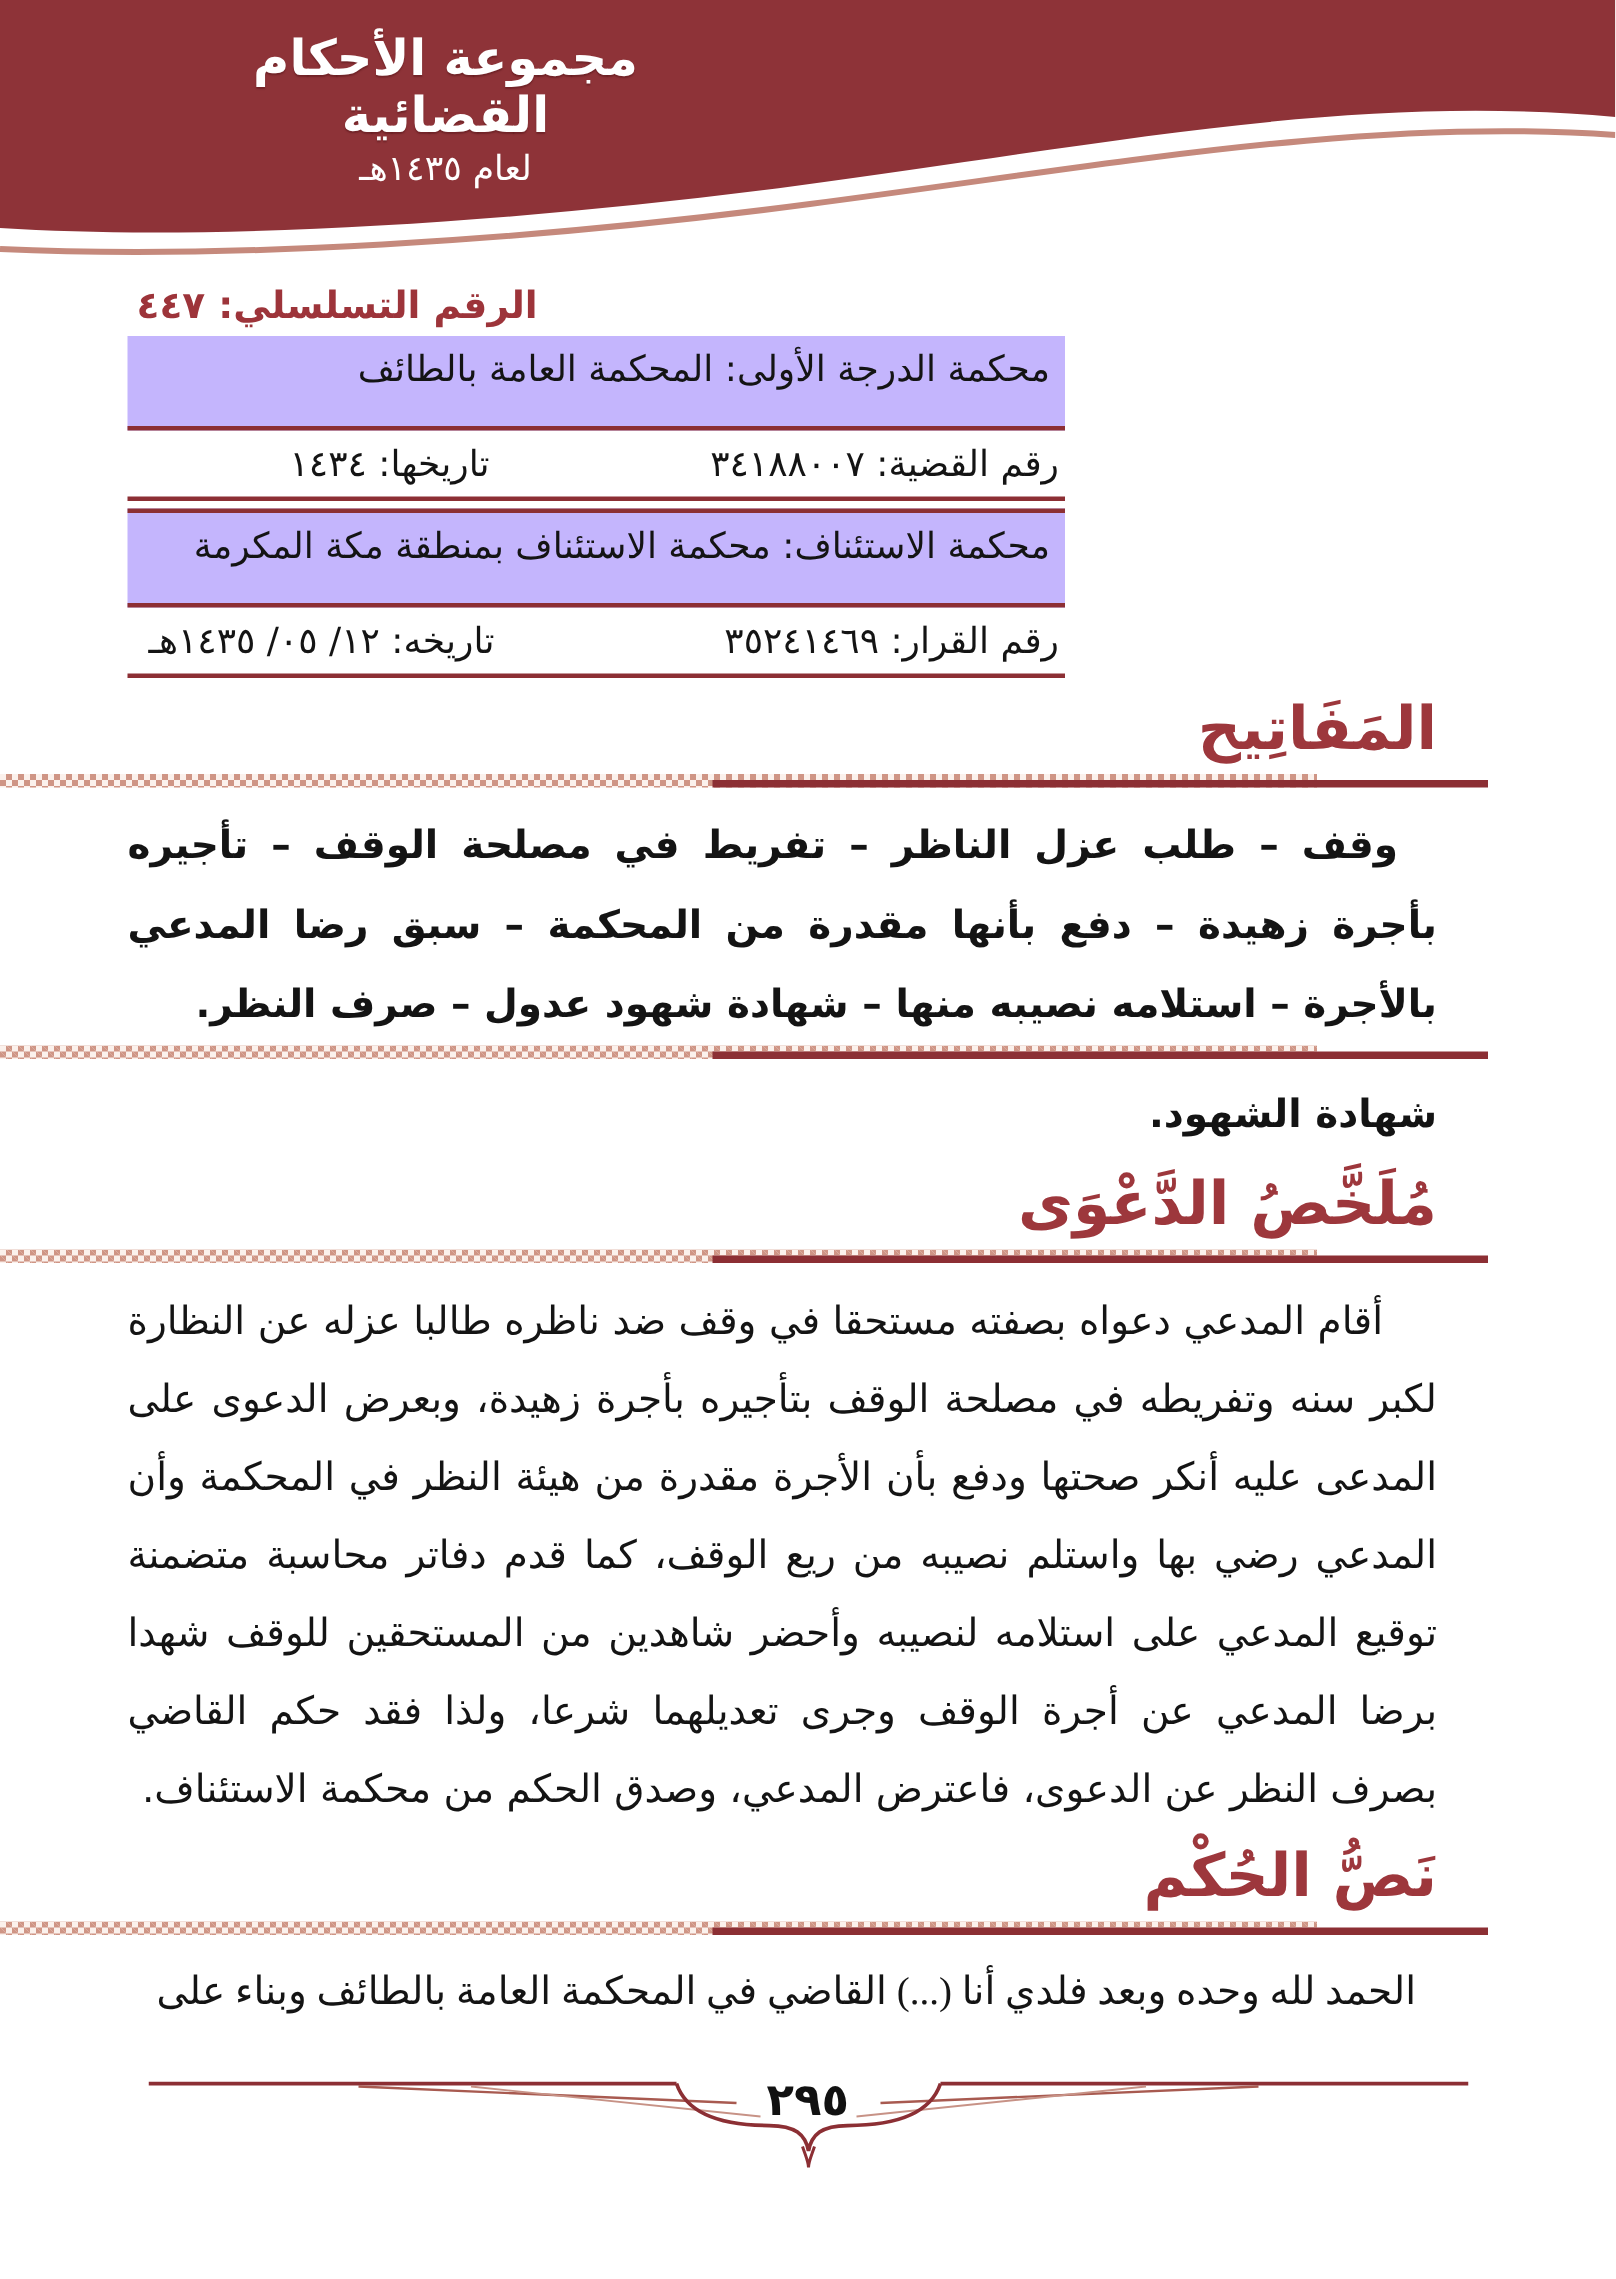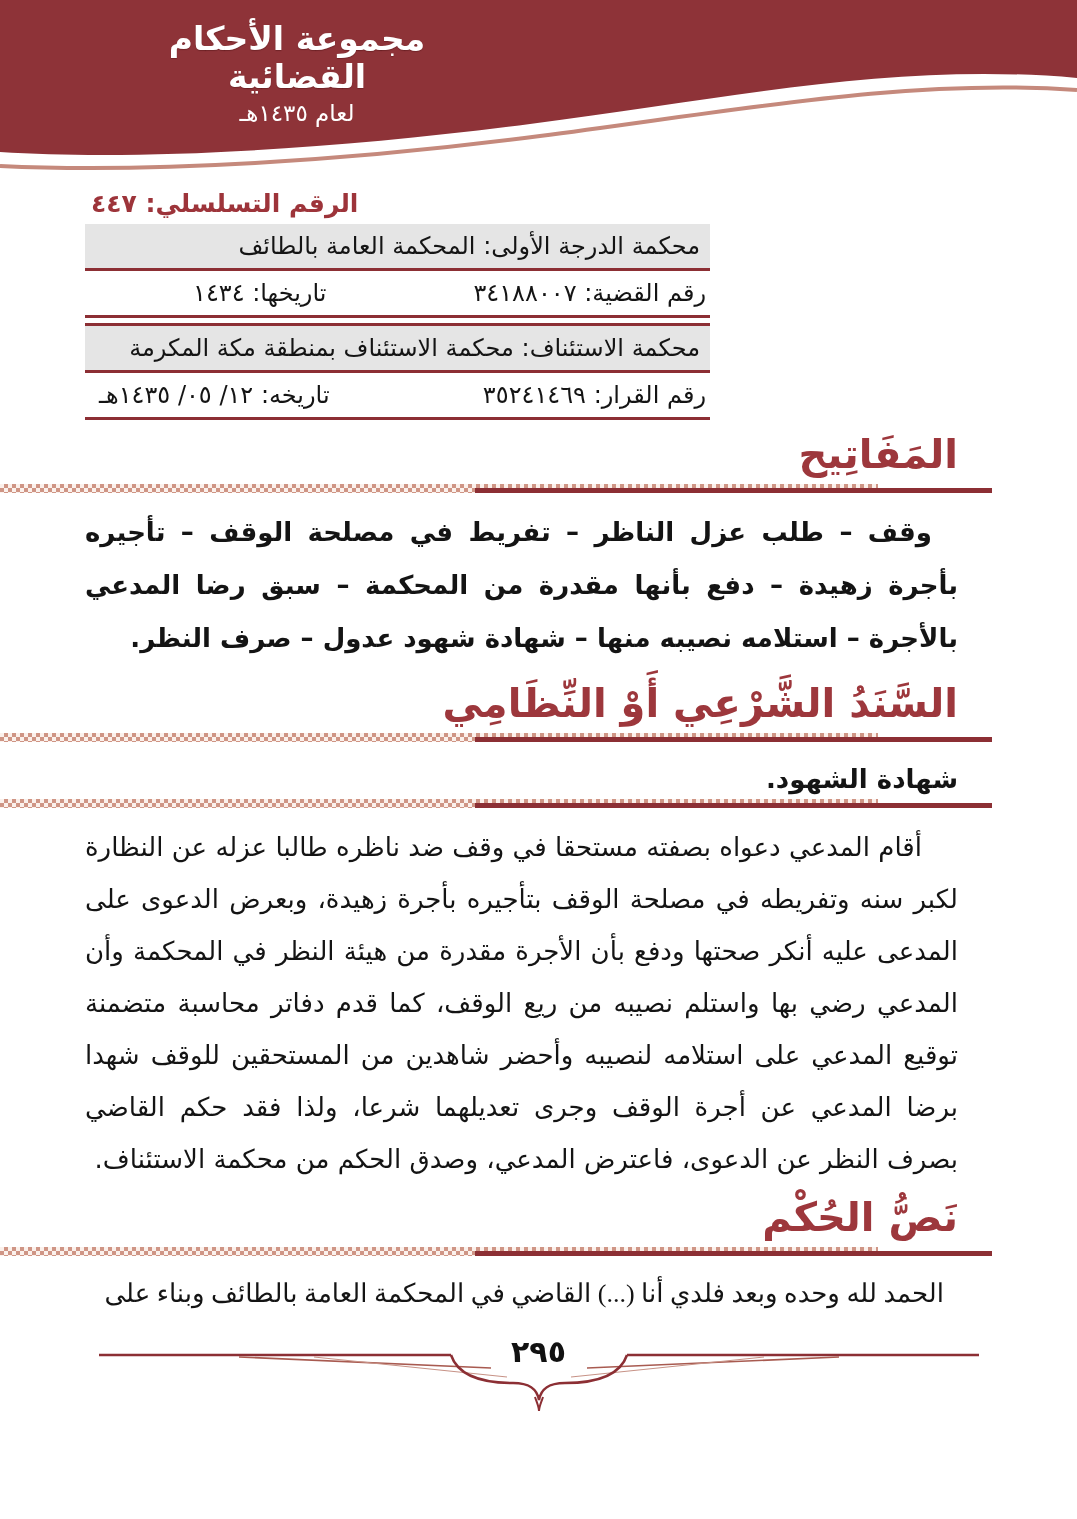--- a/index.html
+++ b/index.html
@@ -32,23 +32,23 @@
     color:#9d343a;font-weight:bold;font-size:25px;
     margin-bottom:6px;text-align:right;
   }
   .serial-inner{float:left;}
   .serial::after{content:"";display:block;clear:both;}
   .case-row{
     height:44px;display:flex;align-items:center;
     font-size:24px;line-height:44px;
   }
   .row-court{
-    background:#e5e5e5;
+    background:#c4b5fd;
     border-bottom:3px solid #8c2f34;
-    padding:0 10px 0 6px;
+    padding:0 10px 16px 6px;
   }
   .row-plain{border-bottom:3px solid #8c2f34;justify-content:space-between;}
   .row-sep{margin-top:5px;border-top:3px solid #8c2f34;}
   .row-q{padding:0 4px 0 108px;}
   .row-d{padding:0 4px 0 14px;}
   
   .pad{padding-right:119px;padding-left:85px;}
   .sec-heading{
     font-size:40px;font-weight:bold;color:#9d373c;
     text-align:right;line-height:1.5;
@@ -77,21 +77,21 @@
   .summary{
     font-size:26px;line-height:52px;
     text-align:justify;text-indent:36px;
     margin:12px 0 0 0;
   }
   .verdict{font-size:26px;line-height:46px;text-indent:14px;margin:14px 0 0 0;font-family:Liberation Serif, serif;}
   
   .folio{position:relative;width:880px;height:85px;margin:16px auto 0;direction:ltr;}
   .folio svg{position:absolute;inset:0;display:block;}
   .folio-num{
-    position:absolute;left:50%;top:1px;transform:translateX(-50%);
+    position:absolute;left:50%;top:16px;transform:translateX(-50%);
     font-size:30px;font-weight:bold;color:#111111;
   }
 </style>
 </head>
 <body>
 
 <header class="banner">
   <svg viewBox="0 0 1077 175" width="1077" height="175" preserveAspectRatio="none">
     <path d="M0,0 H1077 V78 C900,62 740,96 530,124 C340,149 140,161 0,152 Z" fill="#8e3338"></path>
     <path d="M0,166 C150,173 350,161 540,136 C740,110 910,78 1077,90" fill="none" stroke="#c5897c" stroke-width="4"></path>
@@ -143,27 +143,27 @@
 
 <main>
 
   <h2 class="sec-heading pad h1m">المَفَاتِيح</h2>
   <div class="divider">
     <span class="tex"></span>
     <span class="solid"></span>
   </div>
   <p class="keywords pad">وقف – طلب عزل الناظر – تفريط في مصلحة الوقف – تأجيره بأجرة زهيدة – دفع بأنها مقدرة من المحكمة – سبق رضا المدعي بالأجرة – استلامه نصيبه منها – شهادة شهود عدول – صرف النظر.</p>
 
-  <h2 class="sec-heading pad h2m">السَّنَدُ الشَّرْعِي أَوْ النِّظَامِي</h2>
   <div class="divider">
     <span class="tex"></span>
     <span class="solid"></span>
   </div>
   <p class="legal-basis pad">شهادة الشهود.</p>
 
+  <h2 class="sec-heading pad h3m">مُلَخَّصُ الدَّعْوَى</h2>
   <div class="divider">
     <span class="tex"></span>
     <span class="solid"></span>
   </div>
   <p class="summary pad">أقام المدعي دعواه بصفته مستحقا في وقف ضد ناظره طالبا عزله عن النظارة لكبر سنه وتفريطه في مصلحة الوقف بتأجيره بأجرة زهيدة، وبعرض الدعوى على المدعى عليه أنكر صحتها ودفع بأن الأجرة مقدرة من هيئة النظر في المحكمة وأن المدعي رضي بها واستلم نصيبه من ريع الوقف، كما قدم دفاتر محاسبة متضمنة توقيع المدعي على استلامه لنصيبه وأحضر شاهدين من المستحقين للوقف شهدا برضا المدعي عن أجرة الوقف وجرى تعديلهما شرعا، ولذا فقد حكم القاضي بصرف النظر عن الدعوى، فاعترض المدعي، وصدق الحكم من محكمة الاستئناف.</p>
 
   <h2 class="sec-heading pad h4m">نَصُّ الحُكْم</h2>
   <div class="divider">
     <span class="tex"></span>
     <span class="solid"></span>

